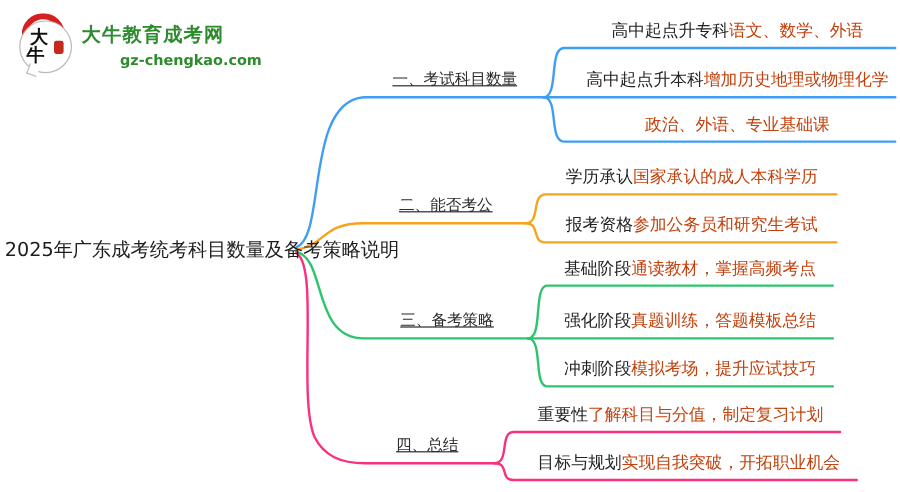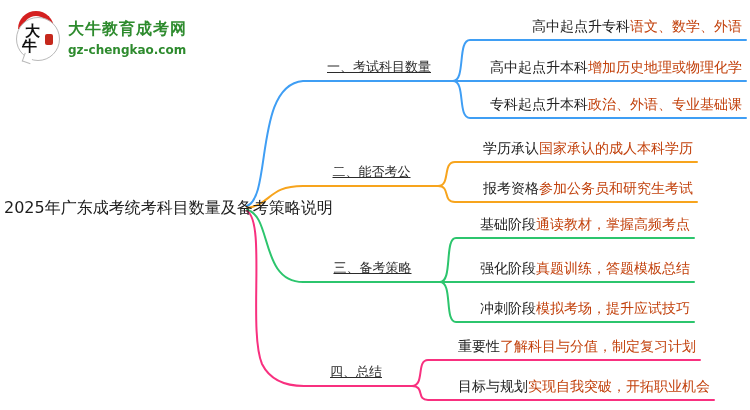--- a/index.html
+++ b/index.html
@@ -23,21 +23,21 @@
 
   
   .bl {
     position:absolute; height:20px; line-height:20px; font-size:13px;
     color:#2b2b2b; text-align:center; white-space:nowrap;text-decoration:underline;
   }
 
   
   .row {
     position:absolute; height:19px; line-height:19px; font-size:14px;
-    display:flex; justify-content:flex-end; align-items:flex-end;
+    display:flex; justify-content:center; align-items:flex-end;
     box-sizing:border-box; white-space:nowrap; color:#222;
   }
   .row .lbl { color:#222; }
   .row .desc { color:#c2410c; }
 
   
   .logo { position:absolute; left:14px; top:10px; display:flex; align-items:flex-start; cursor:pointer; }
   .badge { position:relative; width:48px; height:52px; }
   .badge .circle {
     position:absolute; left:2px; top:7px; width:42px; height:42px;
@@ -54,21 +54,21 @@
     position:absolute; left:31px; top:24px; width:8px; height:11px;
     background:#c5281c; border-radius:2px;
   }
   .badge .tail {
     position:absolute; left:9px; bottom:-1px; width:8px; height:8px;
     background:#fff; border-left:1px solid #b9b9b9; border-bottom:1px solid #b9b9b9;
     transform:rotate(20deg);
   }
   .logo-text { margin-left:6px; padding-top:9px; }
   .site-name { font-size:16px; font-weight:bold; letter-spacing:1px; }
-  .site-url  { font-size:12px; font-weight:bold; margin-top:3px; }
+  .site-url  { font-size:12px; font-weight:bold; margin-top:3px;margin-left:32px; }
 </style>
 </head>
 <body>
 
 <div id="stage">
 
   <svg id="wires" viewBox="0 0 750 410">
 
     <path d="M247,206 C272,197 254,85 303,81 H453" stroke="#3f9ef4"></path>
     <path d="M453,81 C466,81 457,40 470,40 H746" stroke="#3f9ef4"></path>
@@ -113,21 +113,20 @@
 
   <div class="row" style="left:465px;top:17px;width:281px;padding:0 4px 0 22px">
     <span class="lbl">高中起点升专科</span>
     <span class="desc">语文、数学、外语</span>
   </div>
   <div class="row" style="left:465px;top:58px;width:281px;padding:0 4px 0 22px">
     <span class="lbl">高中起点升本科</span>
     <span class="desc">增加历史地理或物理化学</span>
   </div>
   <div class="row" style="left:465px;top:95px;width:281px;padding:0 4px 0 22px">
-    <span class="lbl">专科起点升本科</span>
     <span class="desc">政治、外语、专业基础课</span>
   </div>
 
   <div class="row" style="left:455px;top:139px;width:242px;padding:0 4px 0 5px">
     <span class="lbl">学历承认</span>
     <span class="desc">国家承认的成人本科学历</span>
   </div>
   <div class="row" style="left:455px;top:179px;width:242px;padding:0 4px 0 5px">
     <span class="lbl">报考资格</span>
     <span class="desc">参加公务员和研究生考试</span>

